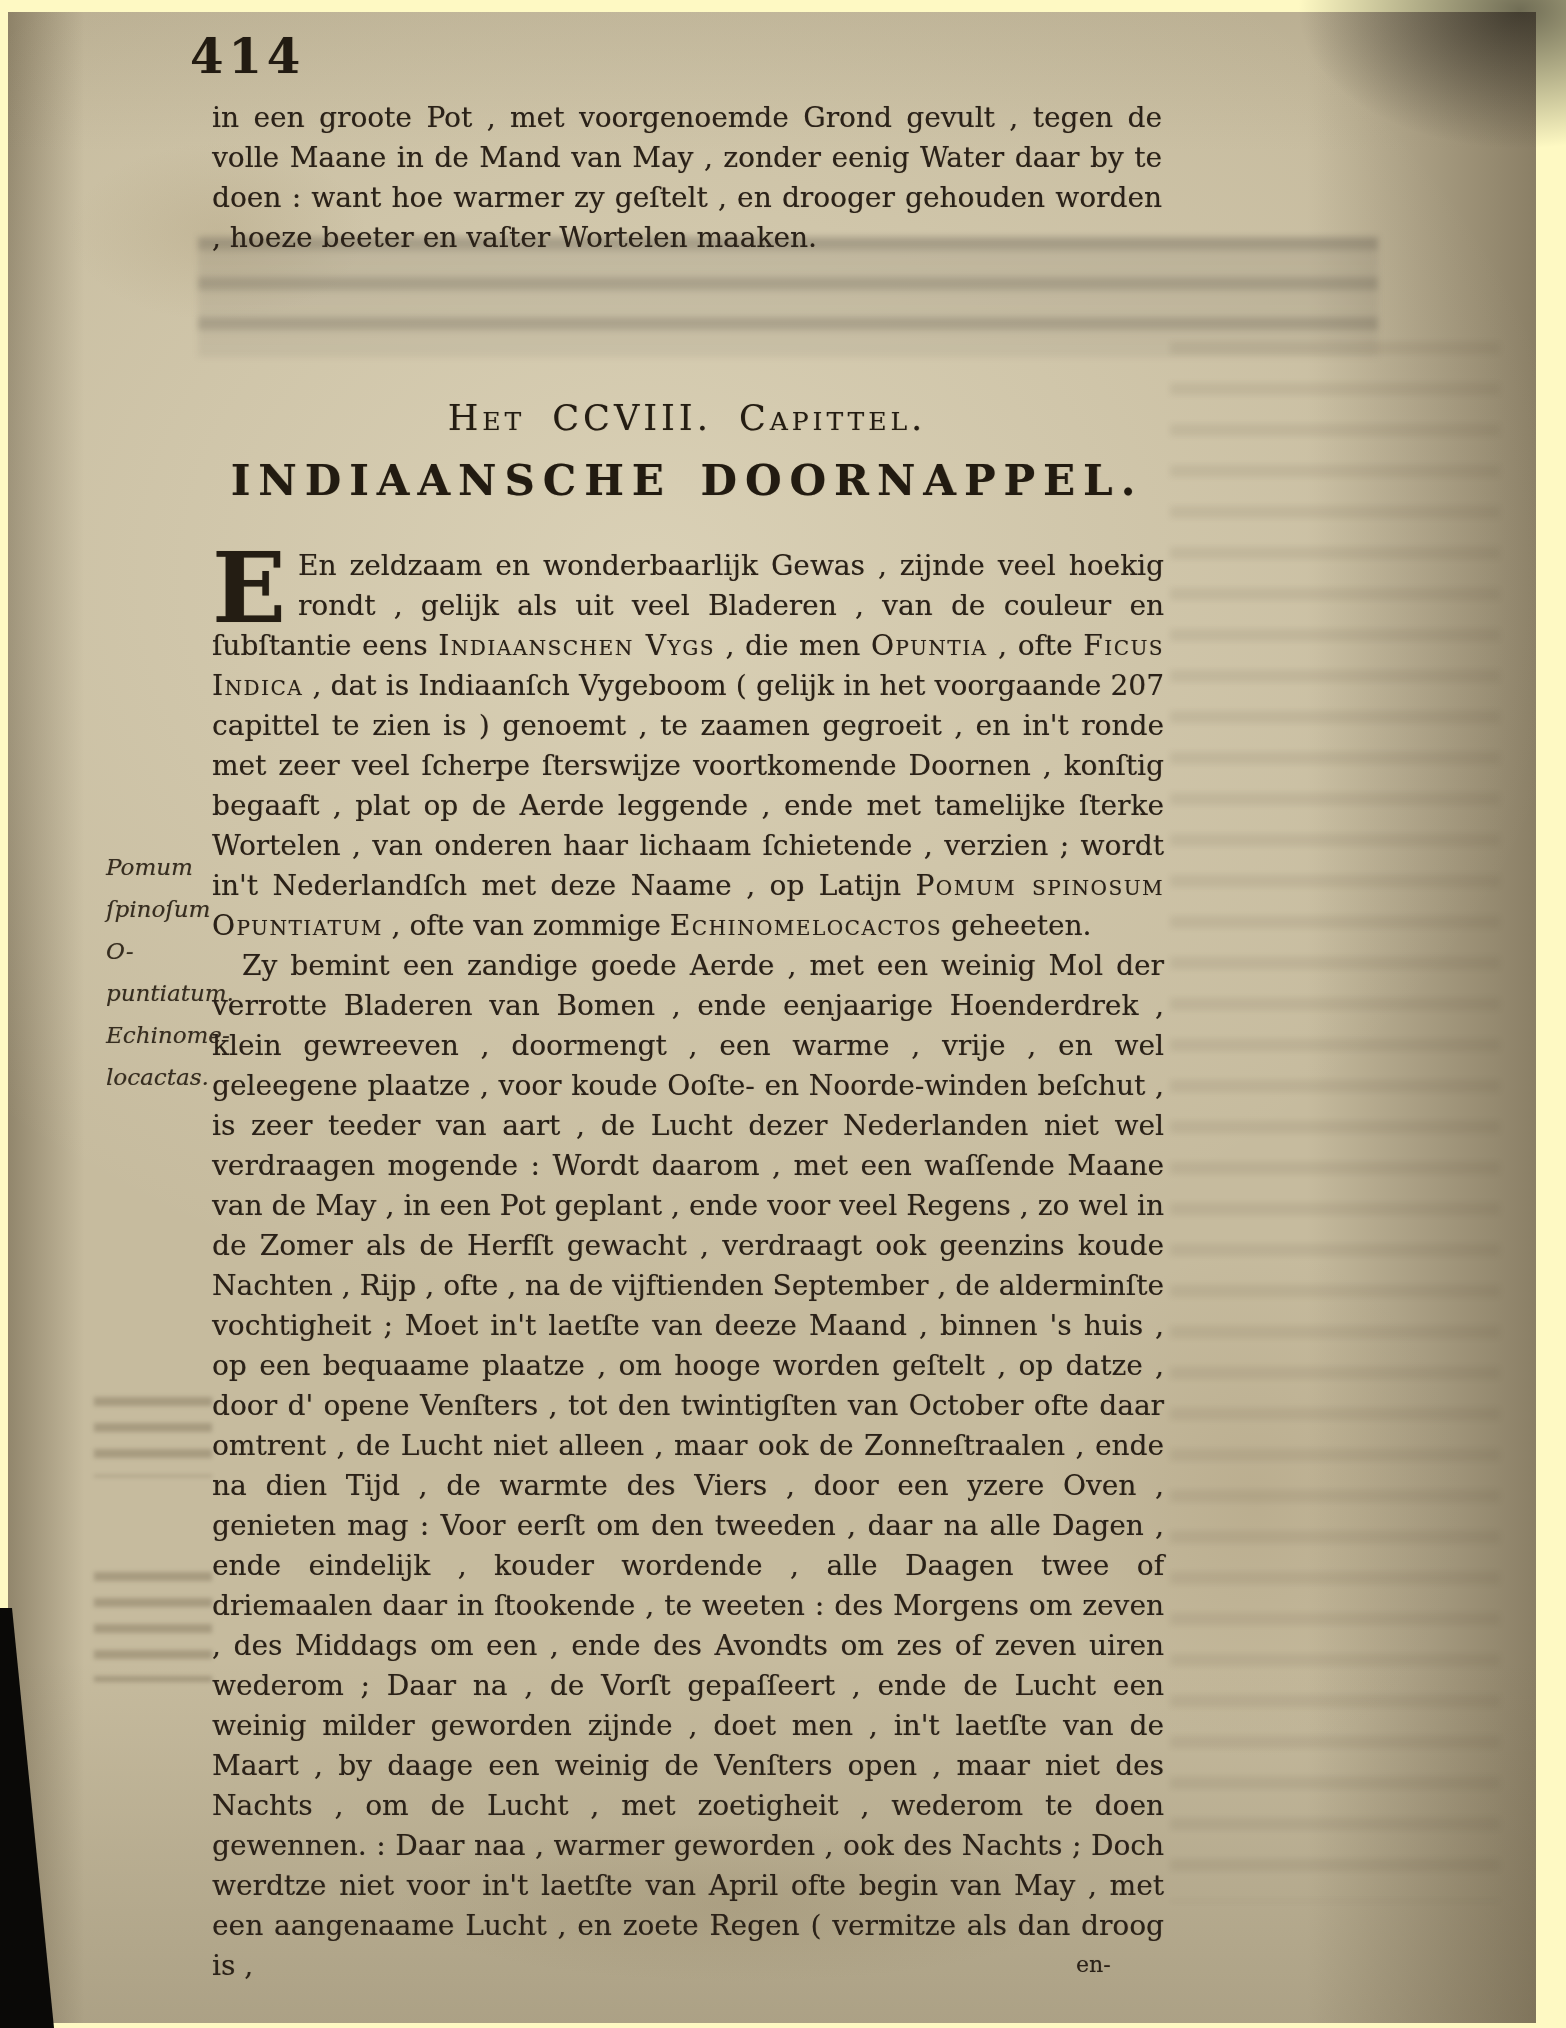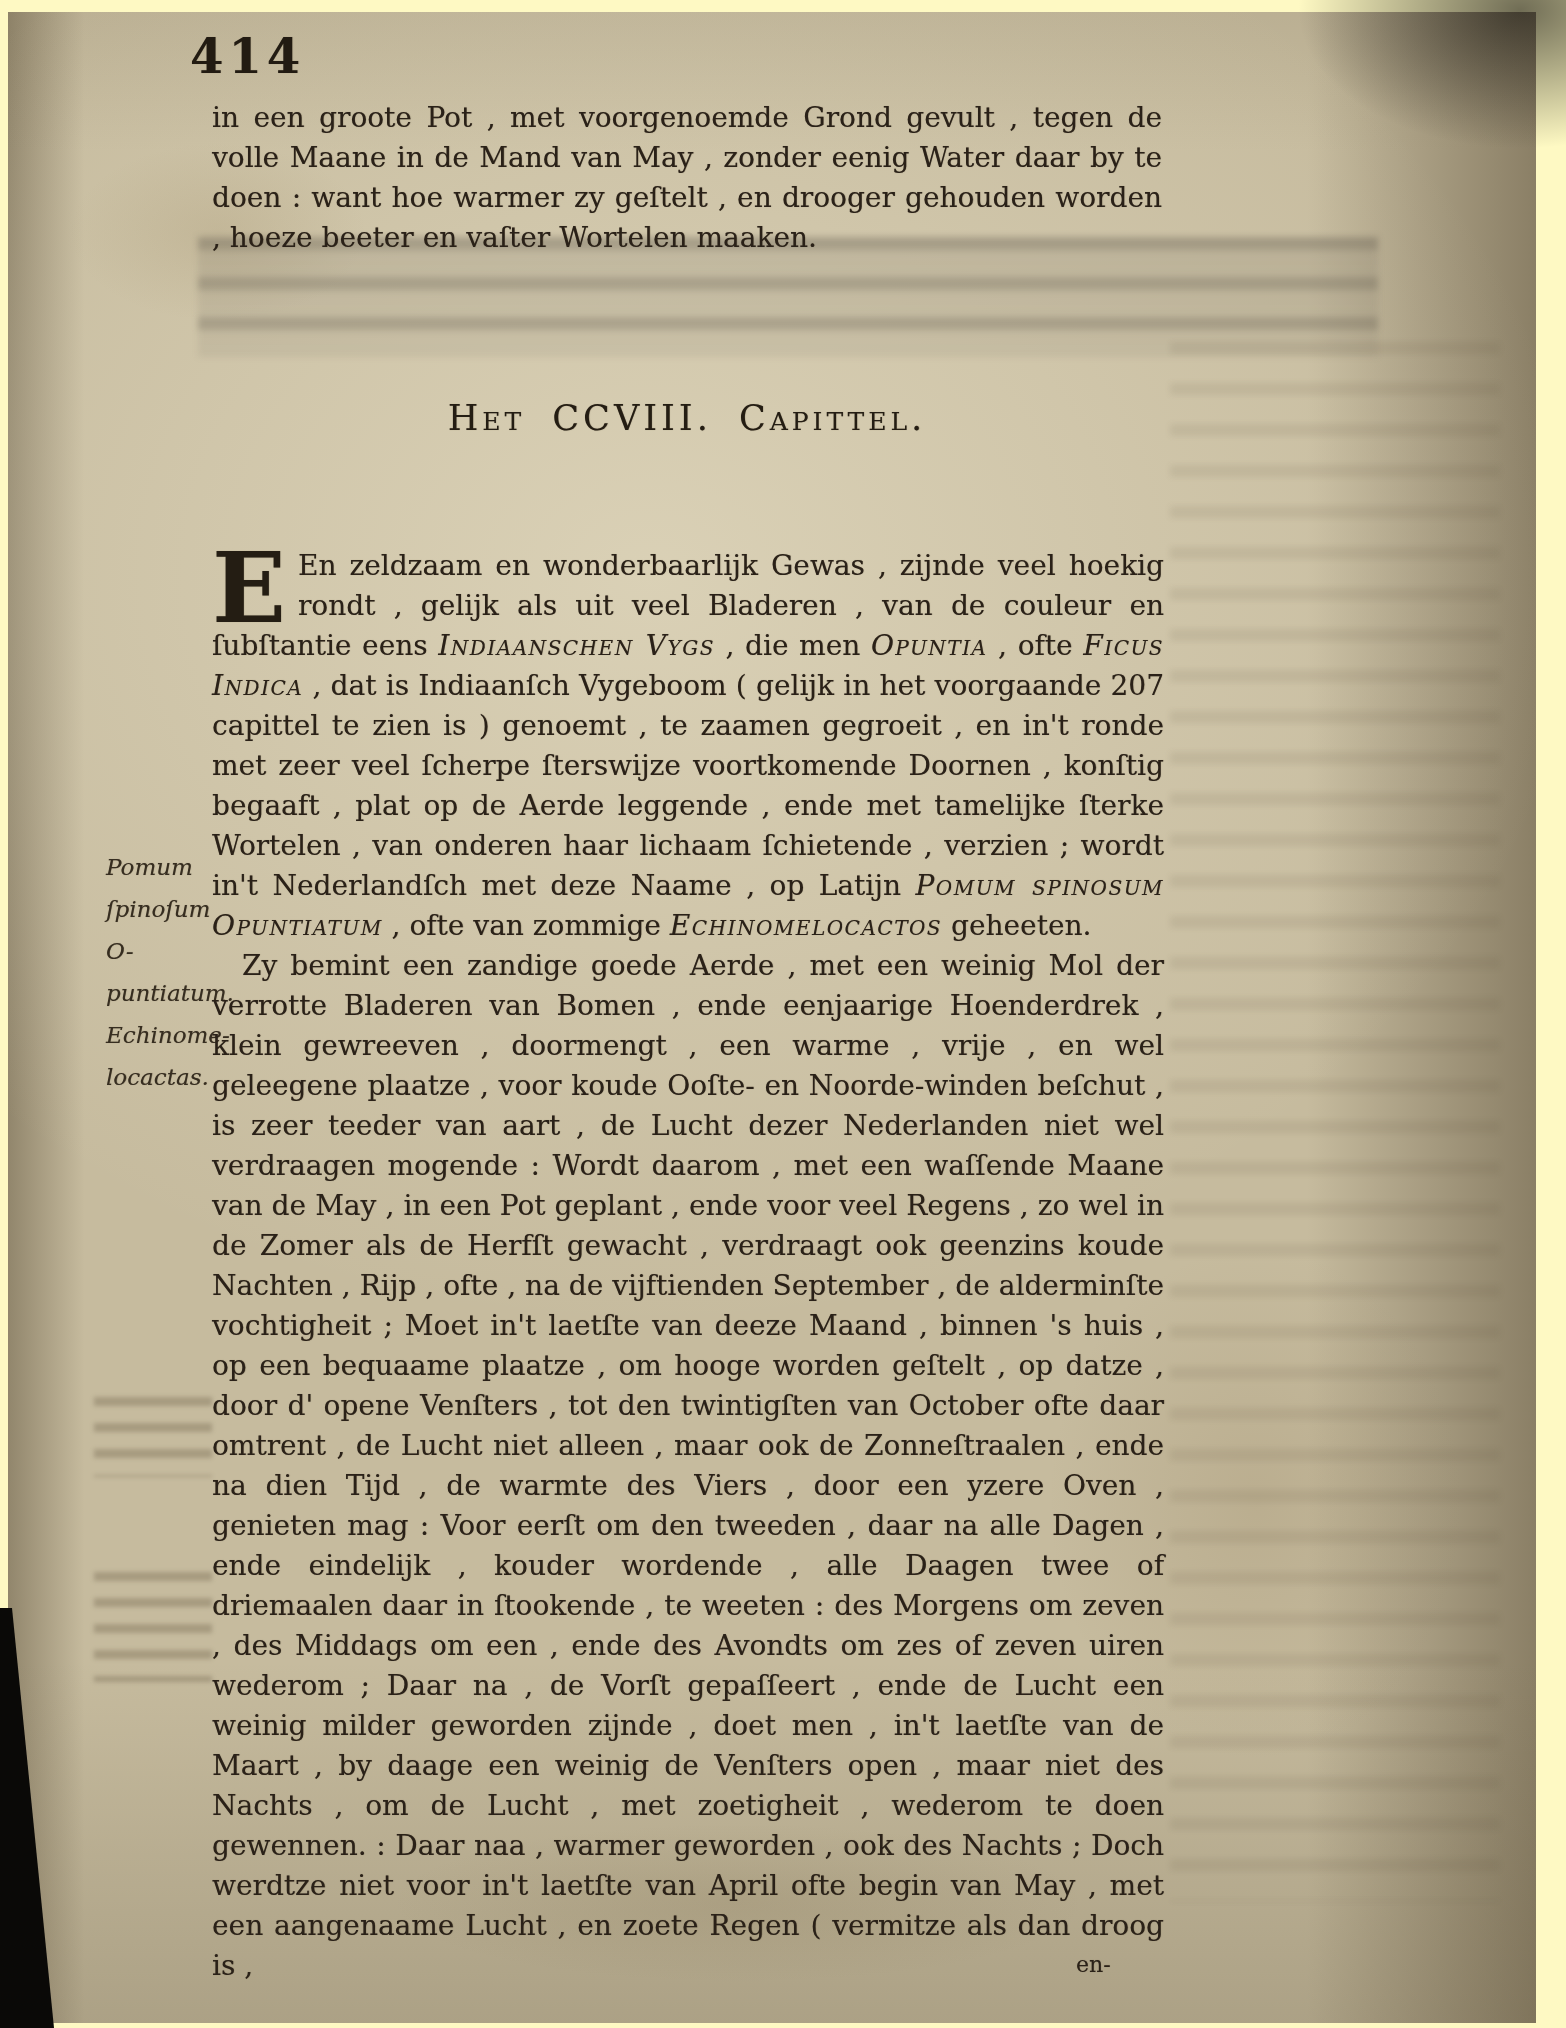--- a/index.html
+++ b/index.html
@@ -129,21 +129,20 @@
     float: left;
     font-size: 97px;
     line-height: 76px;
     padding: 4px 12px 0 0;
     font-weight: bold;
     color: #241d13;
   }
   .sc {
     font-variant: small-caps;
     letter-spacing: 1.5px;
-    font-style: italic;
   }
   .margin-note {
     left: 106px; top: 846px; width: 106px;
     font-style: italic;
     font-size: 23px;
     line-height: 42px;
     white-space: pre-line;
     color: #362d20;
   }
   .catchword {
@@ -166,20 +165,21 @@
     <div class="ghost-note ghost-2"></div>
   </div>
 
   <div class="txt page-number">414</div>
 
 
   <div class="txt chapter-head">Het CCVIII. Capittel.</div>
 
   <div class="txt intro">in een groote Pot , met voorgenoemde Grond gevult , tegen de volle Maane in de Mand van May , zonder eenig Water daar by te doen : want hoe warmer zy geſtelt , en drooger gehouden worden , hoeze beeter en vaſter Wortelen maaken.</div>
 
+  <div class="txt chapter-title">INDIAANSCHE DOORNAPPEL.</div>
 
   <div class="txt margin-note">Pomum
 ſpinoſum O-
 puntiatum.
 Echinome-
 locactas.</div>
 
   <div class="txt body-block">
     <p class="par1"><span class="dropcap">E</span><span><span>En zeldzaam en wonderbaarlijk Gewas , zijnde veel hoekig rondt , gelijk als uit veel Bladeren , van de couleur en ſubſtantie eens </span><span class="sc">Indiaanschen Vygs</span><span> , die men </span><span class="sc">Opuntia</span><span> , ofte </span><span class="sc">Ficus Indica</span><span> , dat is Indiaanſch Vygeboom ( gelijk in het voorgaande 207 capittel te zien is ) genoemt , te zaamen gegroeit , en in't ronde met zeer veel ſcherpe ſterswijze voortkomende Doornen , konſtig begaaft , plat op de Aerde leggende , ende met tamelijke ſterke Wortelen , van onderen haar lichaam ſchietende , verzien ; wordt in't Nederlandſch met deze Naame , op Latijn </span><span class="sc">Pomum spinosum Opuntiatum</span><span> , ofte van zommige </span><span class="sc">Echinomelocactos</span><span> geheeten.</span></span></p>
     <p class="par2">Zy bemint een zandige goede Aerde , met een weinig Mol der verrotte Bladeren van Bomen , ende eenjaarige Hoenderdrek , klein gewreeven , doormengt , een warme , vrije , en wel geleegene plaatze , voor koude Ooſte- en Noorde-winden beſchut , is zeer teeder van aart , de Lucht dezer Nederlanden niet wel verdraagen mogende : Wordt daarom , met een waſſende Maane van de May , in een Pot geplant , ende voor veel Regens , zo wel in de Zomer als de Herfſt gewacht , verdraagt ook geenzins koude Nachten , Rijp , ofte , na de vijftienden September , de alderminſte vochtigheit ; Moet in't laetſte van deeze Maand , binnen 's huis , op een bequaame plaatze , om hooge worden geſtelt , op datze , door d' opene Venſters , tot den twintigſten van October ofte daar omtrent , de Lucht niet alleen , maar ook de Zonneſtraalen , ende na dien Tijd , de warmte des Viers , door een yzere Oven , genieten mag : Voor eerſt om den tweeden , daar na alle Dagen , ende eindelijk , kouder wordende , alle Daagen twee of driemaalen daar in ſtookende , te weeten : des Morgens om zeven , des Middags om een , ende des Avondts om zes of zeven uiren wederom ; Daar na , de Vorſt gepaſſeert , ende de Lucht een weinig milder geworden zijnde , doet men , in't laetſte van de Maart , by daage een weinig de Venſters open , maar niet des Nachts , om de Lucht , met zoetigheit , wederom te doen gewennen. : Daar naa , warmer geworden , ook des Nachts ; Doch werdtze niet voor in't laetſte van April ofte begin van May , met een aangenaame Lucht , en zoete Regen ( vermitze als dan droog is ,</p>

